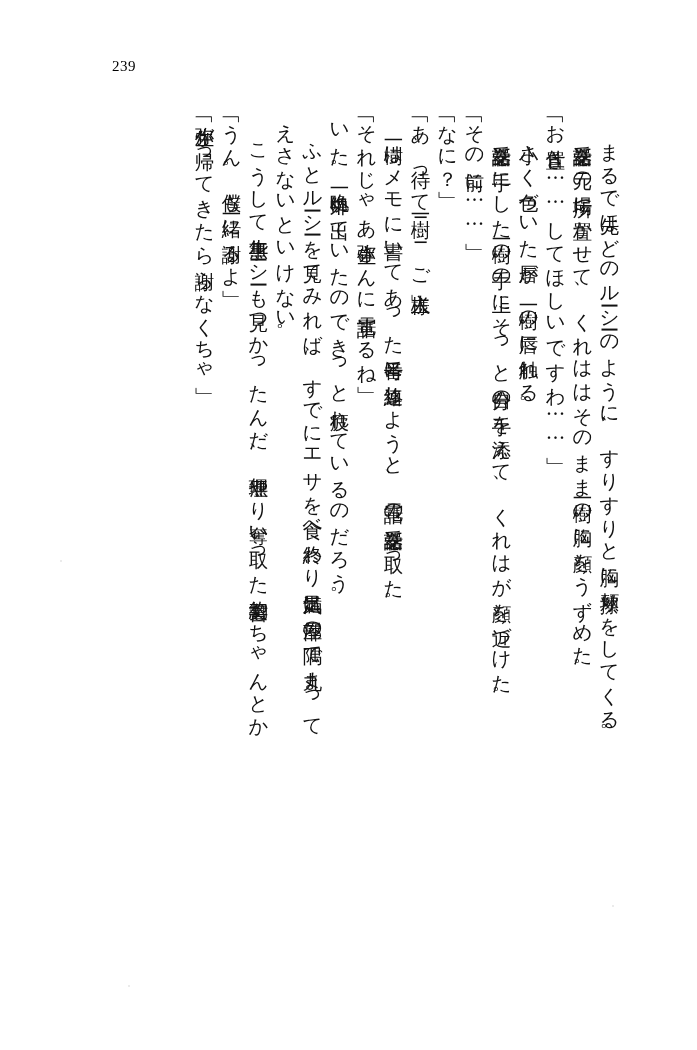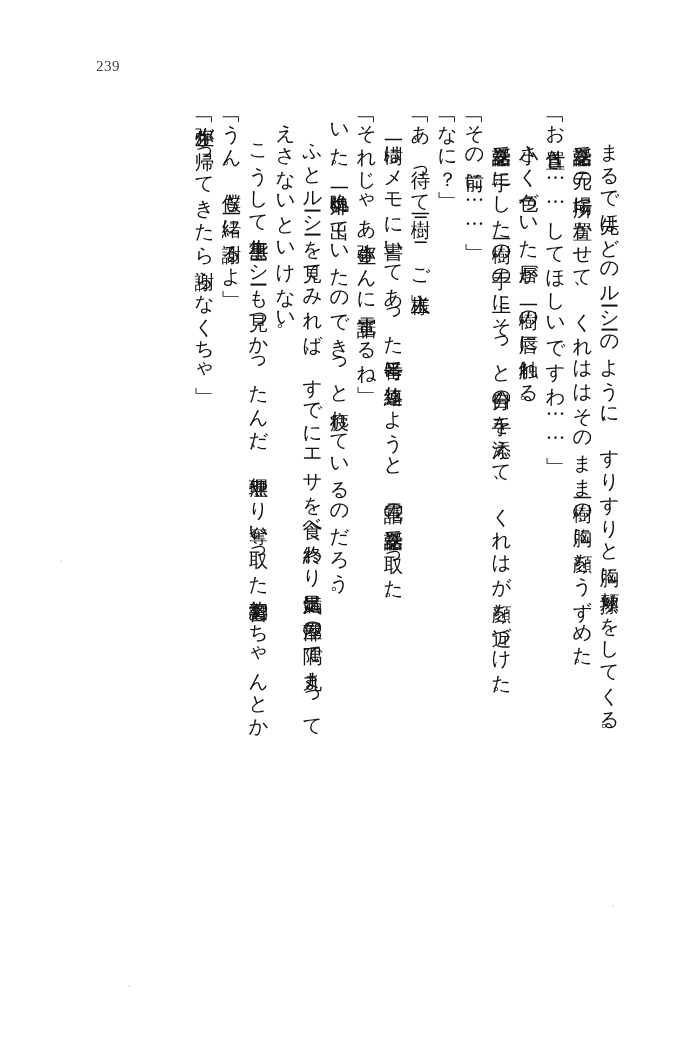--- a/index.html
+++ b/index.html
@@ -21,26 +21,26 @@
     left: 0;
     top: 0;
     width: 697px;
     height: 1050px;
     background: #fff;
   }
 
   
   #page-number {
     position: absolute;
-    left: 96px;
+    left: 112px;
     top: 58px;
     font-size: 15px;
     letter-spacing: 0.5px;
     font-family: "Liberation Serif", "DejaVu Serif", serif;
-    color: #404040;
+    color: #000000;
   }
 
   
   #text-block {
     position: absolute;
     right: 78px;
     top: 110px;
     height: 880px;
     display: flex;
     flex-direction: row;

